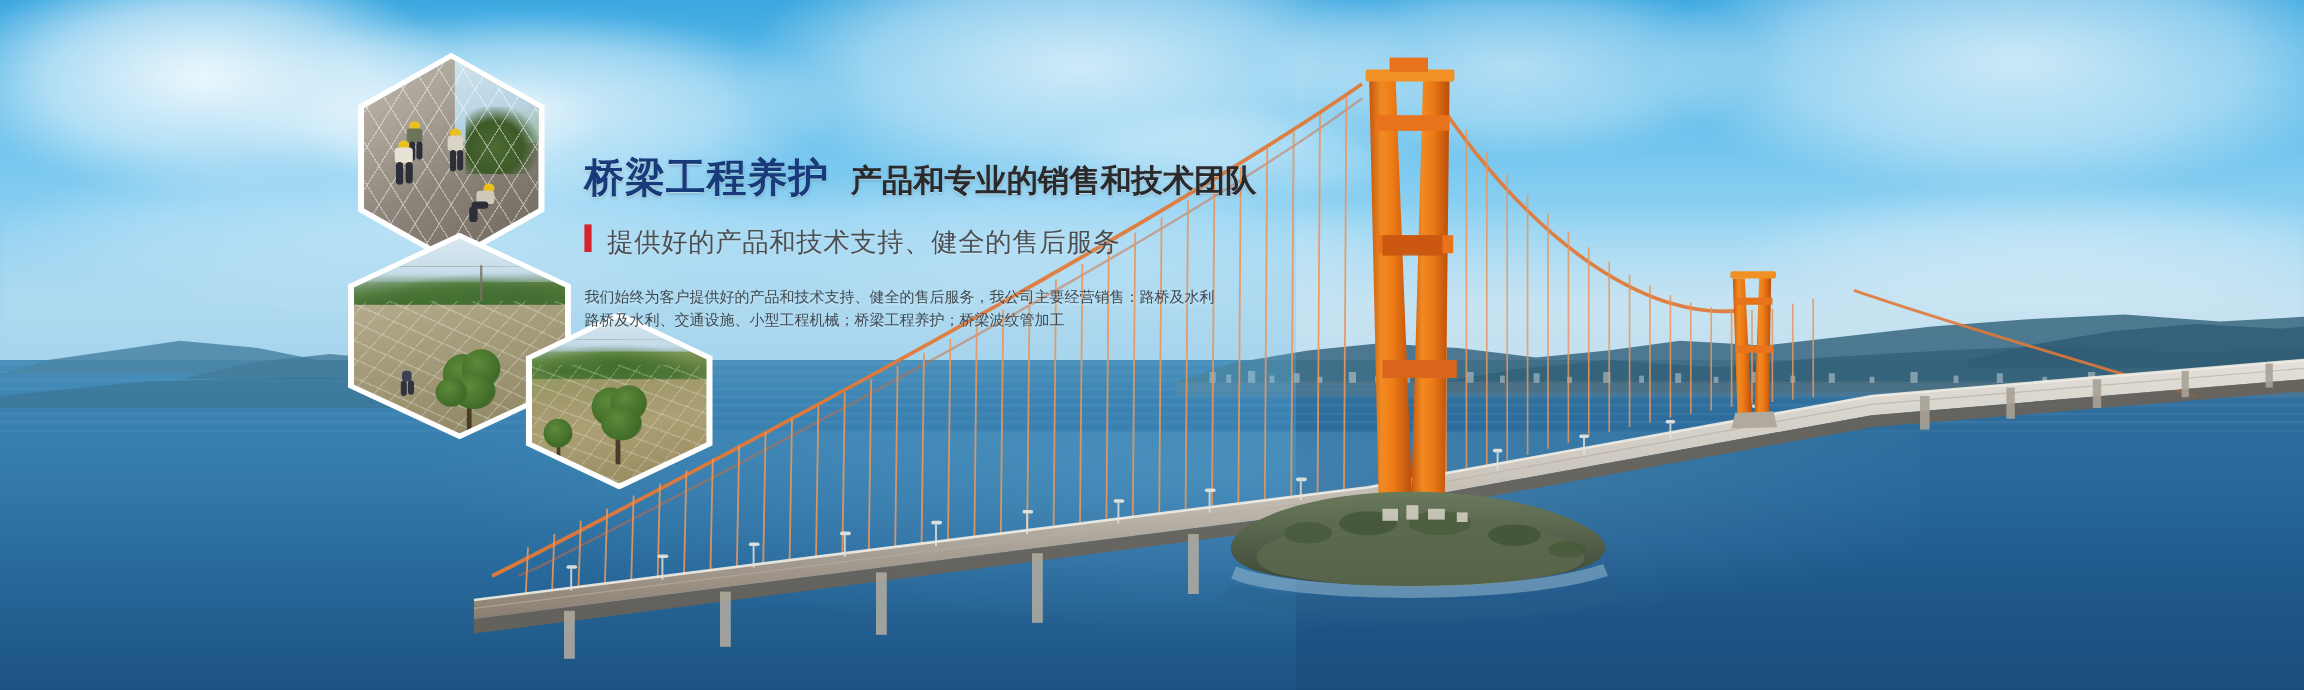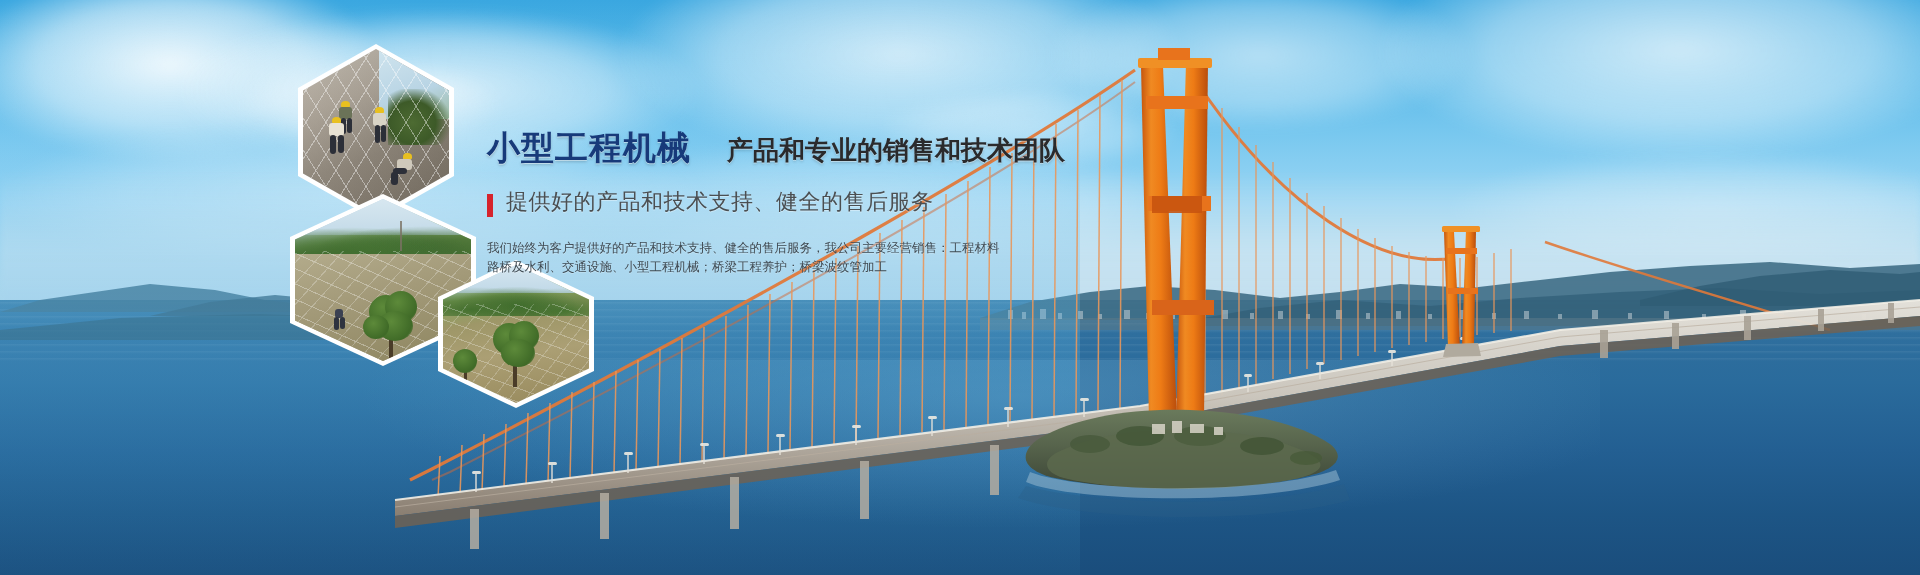--- a/index.html
+++ b/index.html
@@ -149,24 +149,24 @@
   
   .text-block { position:absolute; left:487px; top:126px; width:620px; }
   .headline { display:flex; align-items:baseline; white-space:nowrap; }
   .head-a {
     font-size:33px; font-weight:bold; letter-spacing:1px;
     color:#173a7a;
     text-shadow:0 1px 0 rgba(255,255,255,.45), 0 2px 3px rgba(0,0,0,.18);
   }
   .head-b {
     font-size:26px; font-weight:bold; letter-spacing:0px;
-    color:#2a2a2c; margin-left:36px;
+    color:#2a2a2c; margin-left:18px;
     text-shadow:0 1px 0 rgba(255,255,255,.4), 0 2px 3px rgba(0,0,0,.16);
   }
-  .subline { display:flex; align-items:flex-end; margin-top:16px; }
+  .subline { display:flex; align-items:flex-start; margin-top:16px; }
   .red-bar { width:6px; height:23px; background:#d6232c; margin-right:13px; flex:none; }
   .sub-text {
     font-size:22px; color:#4b4f52; letter-spacing:.5px; white-space:nowrap;
     text-shadow:0 1px 0 rgba(255,255,255,.35);
   }
   .body-copy { margin-top:22px; }
   .body-line {
     font-size:12.5px; color:#3f4a52; line-height:19px; white-space:nowrap;
     text-shadow:0 1px 0 rgba(255,255,255,.25);
   }
@@ -519,29 +519,29 @@
           <div class="tree-t" style="left:13px; top:18px; width:3px; height:18px;"></div>
           <div class="tree-c" style="left:2px;  top:0px;  width:24px; height:24px;"></div>
         </div>
       </div>
     </div>
   </div>
 
   <div class="text-block">
 
     <div class="headline">
-      <span class="head-a">小型工程机械</span>
+      <span class="head-a">桥梁工程养护</span>
       <span class="head-b">产品和专业的销售和技术团队</span>
     </div>
 
     <div class="subline">
       <span class="red-bar"></span>
       <span class="sub-text">提供好的产品和技术支持、健全的售后服务</span>
     </div>
 
     <div class="body-copy">
-      <div class="body-line">我们始终为客户提供好的产品和技术支持、健全的售后服务，我公司主要经营销售：工程材料</div>
+      <div class="body-line">我们始终为客户提供好的产品和技术支持、健全的售后服务，我公司主要经营销售：路桥及水利</div>
       <div class="body-line">路桥及水利、交通设施、小型工程机械；桥梁工程养护；桥梁波纹管加工</div>
     </div>
 
   </div>
 
 </div>
 
 </body></html>

